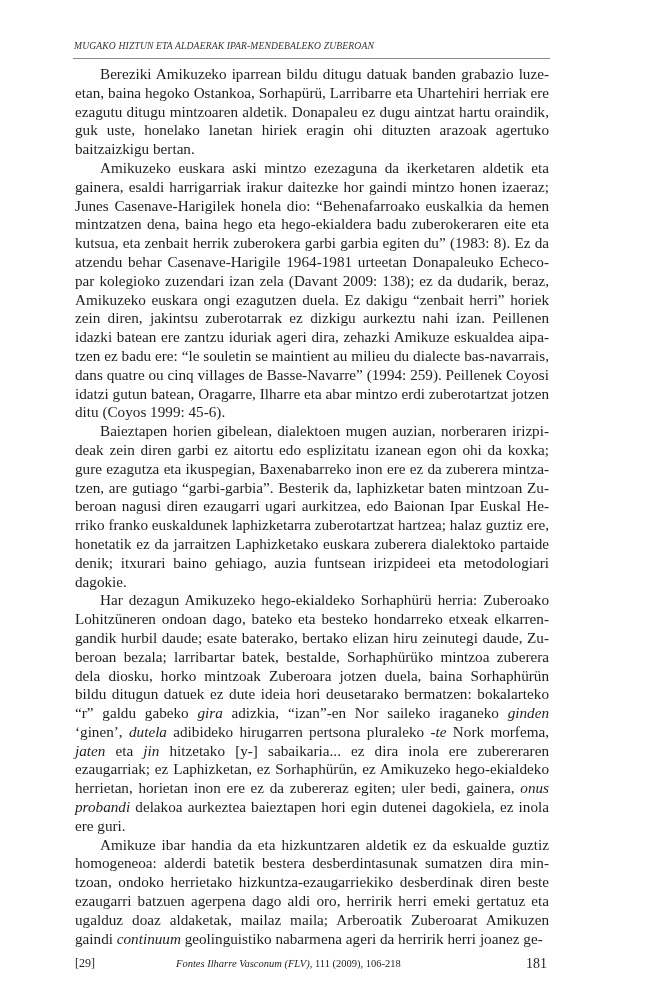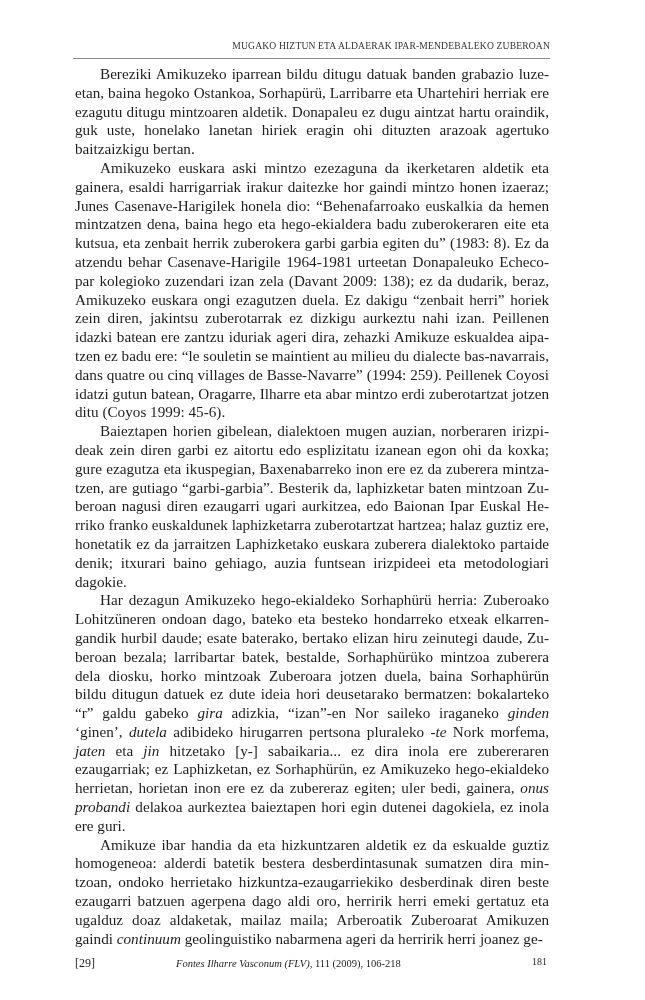--- a/index.html
+++ b/index.html
@@ -1,33 +1,33 @@
 <!DOCTYPE html>
 <html><head>
 <meta charset="utf-8">
 <style>
   html, body { margin: 0; padding: 0; background: #ffffff; }
   body { width: 645px; height: 1000px; position: relative; overflow: hidden;
          font-family: "Liberation Serif", "DejaVu Serif", serif; color: #1e1e1e; }
   .running-head { position: absolute; left: 74px; top: 40px; width: 476px;
-         text-align: right; font-size: 9.6px; letter-spacing: 0.15px;
+         text-align: left; font-style: italic; font-size: 9.6px; letter-spacing: 0.15px;
          color: #333; }
   .head-rule { position: absolute; left: 73px; top: 58px; width: 477px; height: 0;
          border-top: 1.3px solid #8a8a8a; }
   .body-text { position: absolute; left: 75px; top: 65px; width: 474px;
          font-size: 15.2px; line-height: 18.8px; text-align: justify; hyphens: manual; }
   .body-text p { margin: 0; text-indent: 0; }
   .body-text p.indent { text-indent: 25px; }
   .body-text p.first { text-indent: 0; }
   .body-text em { font-style: italic; }
   .footer { position: absolute; left: 75px; top: 956px; width: 472px; height: 20px; }
   .footer-left { position: absolute; left: 0; top: 0; font-size: 12px; }
   .footer-center { position: absolute; left: 101px; top: 2px; font-size: 10.5px; }
   .footer-center em { font-style: italic; }
-  .footer-right { position: absolute; right: 0; top: 0; font-size: 10px; }
+  .footer-right { position: absolute; right: 0; top: 0; font-size: 14px; }
 </style>
 </head>
 <body>
 
 <div class="running-head">MUGAKO HIZTUN ETA ALDAERAK IPAR-MENDEBALEKO ZUBEROAN</div>
 <div class="head-rule"></div>
 
 <div class="body-text">
   <p class="indent"><span>Bereziki Amikuzeko iparrean bildu ditugu datuak banden grabazio luze­etan, baina hegoko Ostankoa, Sorhapürü, Larribarre eta Uhartehiri herriak ere ezagutu ditugu mintzoaren aldetik. Donapaleu ez dugu aintzat hartu oraindik, guk uste, honelako lanetan hiriek eragin ohi dituzten arazoak ager­tuko baitzaizkigu bertan.</span></p>
   <p class="indent"><span>Amikuzeko euskara aski mintzo ezezaguna da ikerketaren aldetik eta gaine­ra, esaldi harrigarriak irakur daitezke hor gaindi mintzo honen izaeraz; Ju­nes Casenave-Harigilek honela dio: “Behenafarroako euskalkia da hemen mintzatzen dena, baina hego eta hego-ekialdera badu zuberokeraren eite eta kutsua, eta zenbait herrik zuberokera garbi garbia egiten du” (1983: 8). Ez da atzendu behar Casenave-Harigile 1964-1981 urteetan Donapaleuko Echeco­par kolegioko zuzendari izan zela (Davant 2009: 138); ez da dudarik, beraz, Amikuzeko euskara ongi ezagutzen duela. Ez dakigu “zenbait herri” horiek zein diren, jakintsu zuberotarrak ez dizkigu aurkeztu nahi izan. Peillenen idazki batean ere zantzu iduriak ageri dira, zehazki Amikuze eskualdea aipa­tzen ez badu ere: “le souletin se maintient au milieu du dialecte bas-navarrais, dans quatre ou cinq villages de Basse-Navarre” (1994: 259). Peillenek Coyo­si idatzi gutun batean, Oragarre, Ilharre eta abar mintzo erdi zuberotartzat jotzen ditu (Coyos 1999: 45-6).</span></p>

